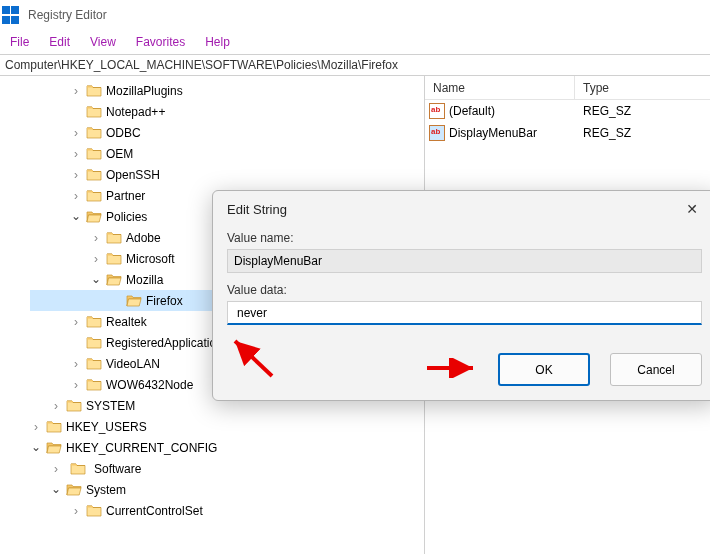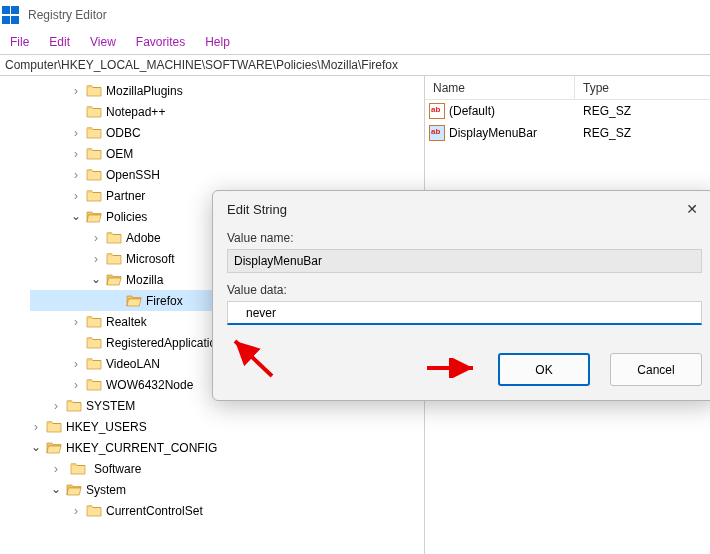--- a/index.html
+++ b/index.html
@@ -33,21 +33,21 @@
   .reg-icon { width: 16px; height: 16px; display: inline-block; background: #fff; border: 1px solid #c57a35; position: relative; }
   .reg-icon::after { content: "ab"; color: #d22; font-size: 8px; font-weight: bold; position: absolute; left: 1px; top: 1px; }
   .reg-icon.sel { background: #cde8ff; }
   
   .dialog { position: absolute; left: 212px; top: 190px; width: 505px; background: #f3f3f3; border: 1px solid #b3b3b3; border-radius: 6px; box-shadow: 0 5px 25px rgba(0,0,0,0.25); }
   .dialog-title { height: 36px; display: flex; align-items: center; justify-content: space-between; padding: 0 14px; font-size: 13px; color: #222; }
   .dialog-close { font-size: 14px; color: #333; width: 20px; height: 20px; text-align: center; line-height: 20px; cursor: default; }
   .dialog-body { padding: 4px 14px 14px; }
   .dlg-label { font-size: 12px; color: #333; margin-bottom: 4px; }
   .dlg-input-ro { width: 100%; height: 24px; background: #e9e9e9; border: 1px solid #d0d0d0; padding: 0 6px; font-size: 12px; display: flex; align-items: center; margin-bottom: 10px; }
-  .dlg-input { width: 100%; height: 24px; background: #fff; border: 1px solid #d0d0d0; border-bottom: 2px solid #0067c0; padding: 0 18px; font-size: 12px; display: flex; align-items: center; margin-bottom: 14px; }
+  .dlg-input { width: 100%; height: 24px; background: #fff; border: 1px solid #d0d0d0; border-bottom: 2px solid #0067c0; padding: 0 9px; font-size: 12px; display: flex; align-items: center; margin-bottom: 14px; }
   .dlg-buttons { display: flex; justify-content: flex-end; gap: 20px; padding: 0 14px 14px; }
   .dlg-btn { width: 92px; height: 33px; border: 1px solid #c0c0c0; background: #fbfbfb; border-radius: 3px; font-size: 12px; display: flex; align-items: center; justify-content: center; cursor: default; }
   .dlg-btn.primary { border: 2px solid #0067c0; }
   
   .anno-arrow { position: absolute; pointer-events: none; }
   .anno-arrow svg { display: block; }
 </style>
 </head>
 <body>
 

